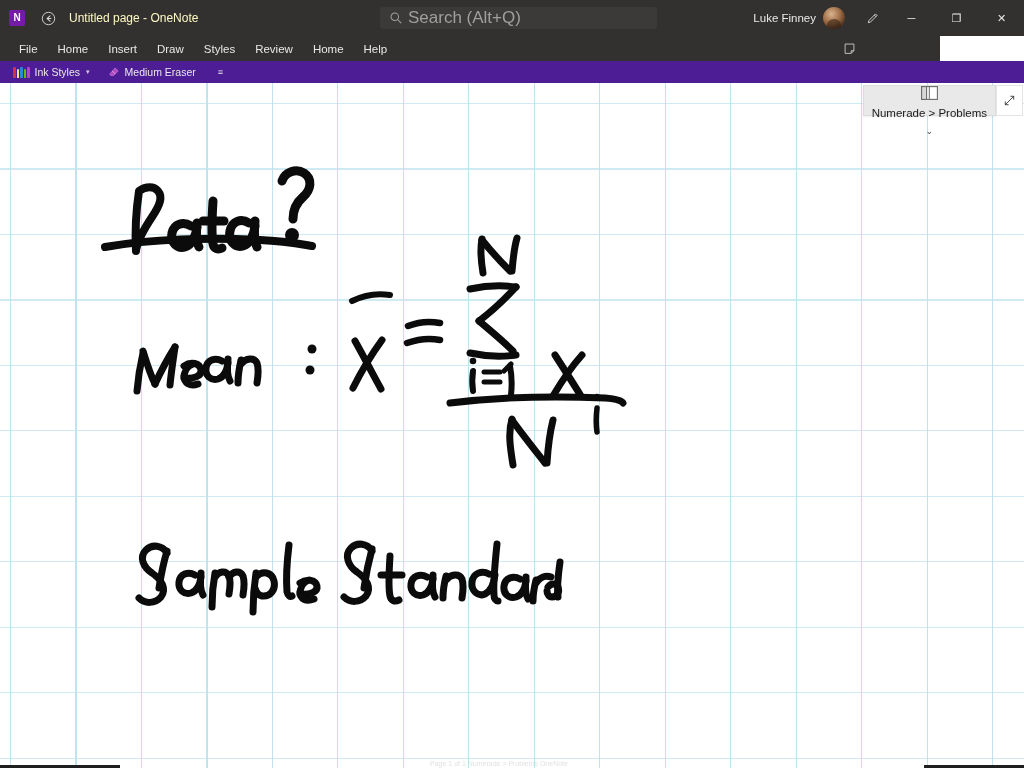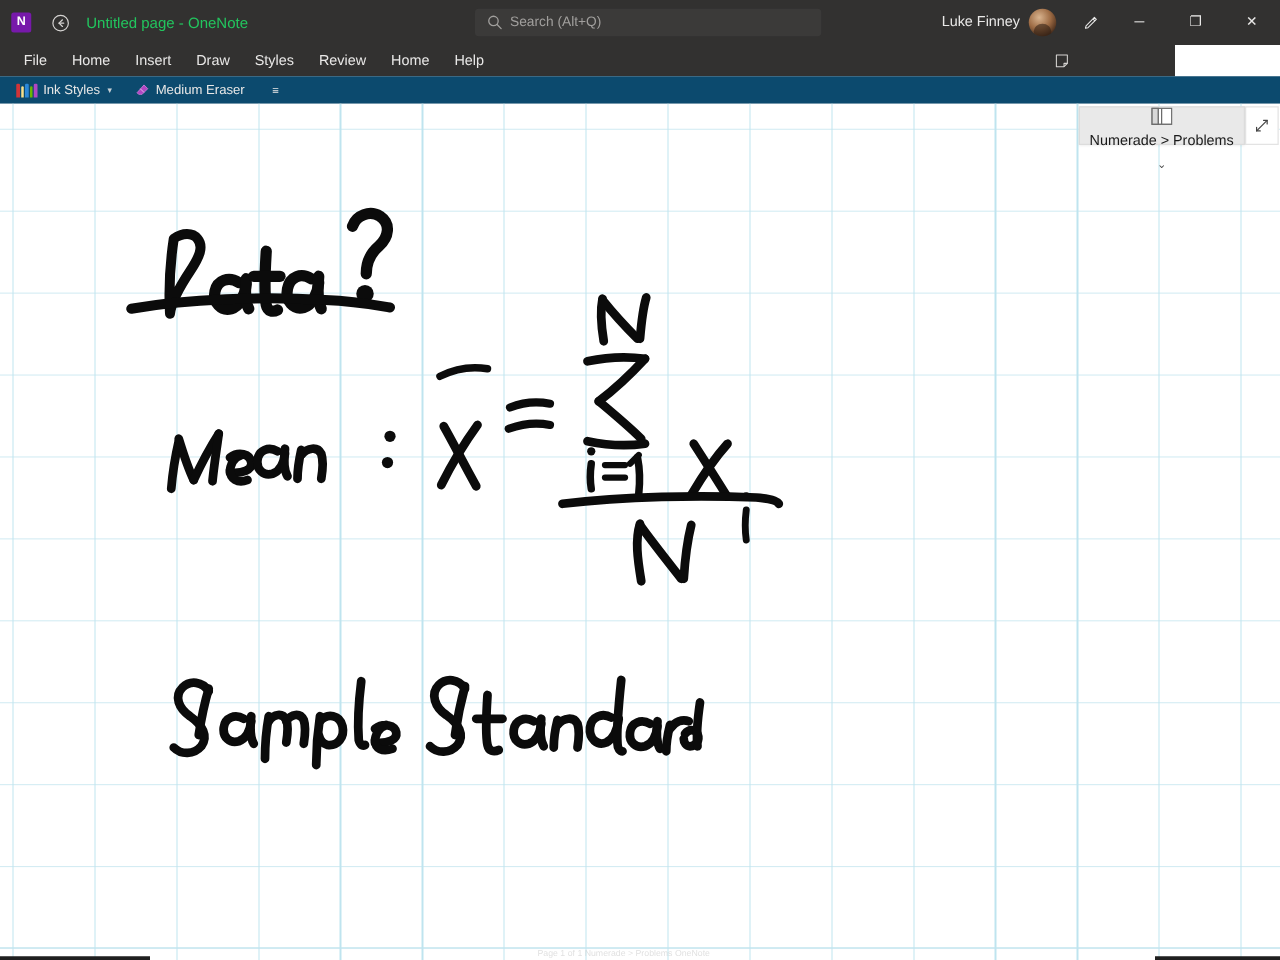--- a/index.html
+++ b/index.html
@@ -28,35 +28,35 @@
   }
   #back-btn {
     width: 26px; height: 26px;
     margin-left: 10px;
     display: flex; align-items: center; justify-content: center;
     border-radius: 3px;
   }
   #back-btn svg { width: 15px; height: 15px; }
   #title-text {
     margin-left: 8px;
-    color: #22c55e;
+    color: #fef9c3;
     font-size: 12px;
     white-space: nowrap;
   }
   #search-wrap {
     position: absolute; left: 380px; top: 7px;
     width: 277px; height: 22px;
   }
   #search-box {
     width: 100%; height: 100%;
     background: #3b3a39;
     border: none;
     border-radius: 3px;
     color: #c8c6c4;
-    font-size: 11px;
+    font-size: 17px;
     font-family: "Liberation Sans", sans-serif;
     padding-left: 28px;
   }
   #search-box::placeholder { color: #a19f9d; opacity: 1; }
   #search-icon-box {
     position: absolute; left: 9px; top: 4px;
     width: 14px; height: 14px;
     pointer-events: none;
   }
   #search-icon-box svg { width: 14px; height: 14px; }
@@ -133,21 +133,21 @@
     white-space: nowrap;
     margin-top: 47px;
   }
   #share-btn svg { width: 11px; height: 11px; }
   #share-caret { font-size: 7px; margin-left: 1px; }
 
   
   #ink-toolbar {
     position: absolute; top: 61px; left: 0;
     width: 1024px; height: 22px;
-    background: #0c4a6e;
+    background: #4c1d95;
     display: flex; align-items: center;
   }
   .ink-item {
     display: flex; align-items: center; gap: 5px;
     color: #e9e8e7; font-size: 10.5px;
     padding: 2px 5px;
     border-radius: 3px;
     white-space: nowrap;
   }
   #ink-styles-item { margin-left: 8px; }

